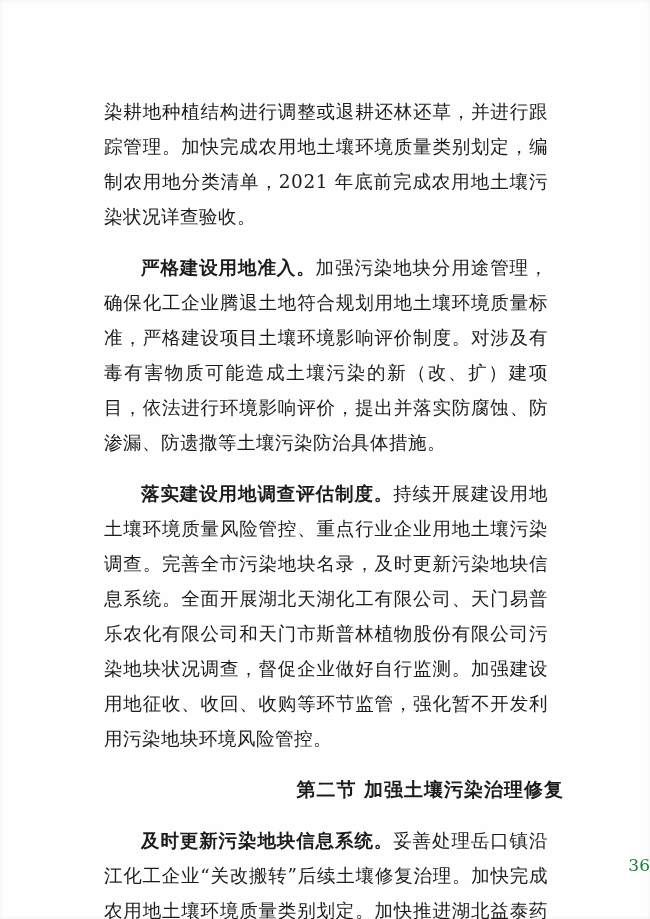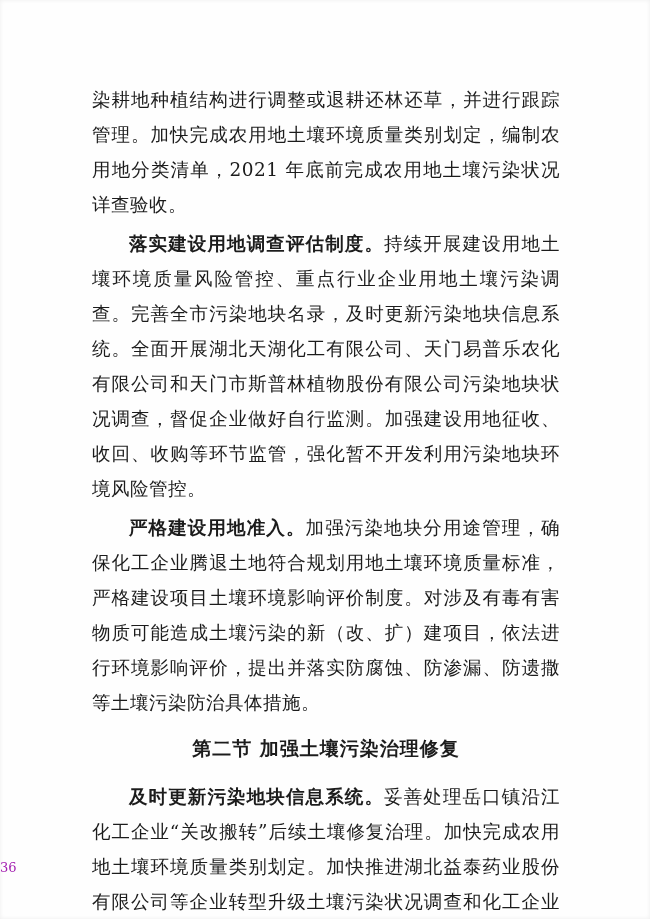--- a/index.html
+++ b/index.html
@@ -19,56 +19,56 @@
     box-sizing: border-box;
     overflow: hidden;
   }
   .doc-body {
     position: absolute;
     top: 78px;
     left: 88px;
     width: 476px;
   }
   p.para {
-    margin: 4px;
+    margin: 16px;
     font-size: 18.5px;
     line-height: 35px;
     text-align: justify;
     text-justify: inter-character;
     letter-spacing: 0.5px;
   }
   p.para.indent {
     text-indent: 2em;
   }
   .lead {
     font-weight: 700;
   }
   .heading {
     font-weight: 700;
     font-size: 19px;
     line-height: 35px;
-    text-align: center;
+    text-align: right;
     margin: 11px 0 13px 0;
     letter-spacing: 1px;
   }
   .page-number {
     position: absolute;
     bottom: 44px;
     left: 0;
     right: 0;
-    text-align: left;
-    font-size: 13px;
-    color: #a21caf;
+    text-align: right;
+    font-size: 17px;
+    color: #15803d;
   }
 </style>
 </head>
 <body>
 
 <div class="page">
   <div class="doc-body" id="doc-blocks">
       <p class="para"><span>染耕地种植结构进行调整或退耕还林还草，并进行跟踪管理。加快完成农用地土壤环境质量类别划定，编制农用地分类清单，2021 年底前完成农用地土壤污染状况详查验收。</span></p>
+      <p class="para indent"><span class="lead">严格建设用地准入。</span><span>加强污染地块分用途管理，确保化工企业腾退土地符合规划用地土壤环境质量标准，严格建设项目土壤环境影响评价制度。对涉及有毒有害物质可能造成土壤污染的新（改、扩）建项目，依法进行环境影响评价，提出并落实防腐蚀、防渗漏、防遗撒等土壤污染防治具体措施。</span></p>
       <p class="para indent"><span class="lead">落实建设用地调查评估制度。</span><span>持续开展建设用地土壤环境质量风险管控、重点行业企业用地土壤污染调查。完善全市污染地块名录，及时更新污染地块信息系统。全面开展湖北天湖化工有限公司、天门易普乐农化有限公司和天门市斯普林植物股份有限公司污染地块状况调查，督促企业做好自行监测。加强建设用地征收、收回、收购等环节监管，强化暂不开发利用污染地块环境风险管控。</span></p>
-      <p class="para indent"><span class="lead">严格建设用地准入。</span><span>加强污染地块分用途管理，确保化工企业腾退土地符合规划用地土壤环境质量标准，严格建设项目土壤环境影响评价制度。对涉及有毒有害物质可能造成土壤污染的新（改、扩）建项目，依法进行环境影响评价，提出并落实防腐蚀、防渗漏、防遗撒等土壤污染防治具体措施。</span></p>
       <div class="heading">第二节 加强土壤污染治理修复</div>
       <p class="para indent"><span class="lead">及时更新污染地块信息系统。</span><span>妥善处理岳口镇沿江化工企业“关改搬转”后续土壤修复治理。加快完成农用地土壤环境质量类别划定。加快推进湖北益泰药业股份有限公司等企业转型升级土壤污染状况调查和化工企业关闭场地治理修复</span></p>
     </div>
   <div class="page-number">36</div>
 </div>
 
 </body></html>

